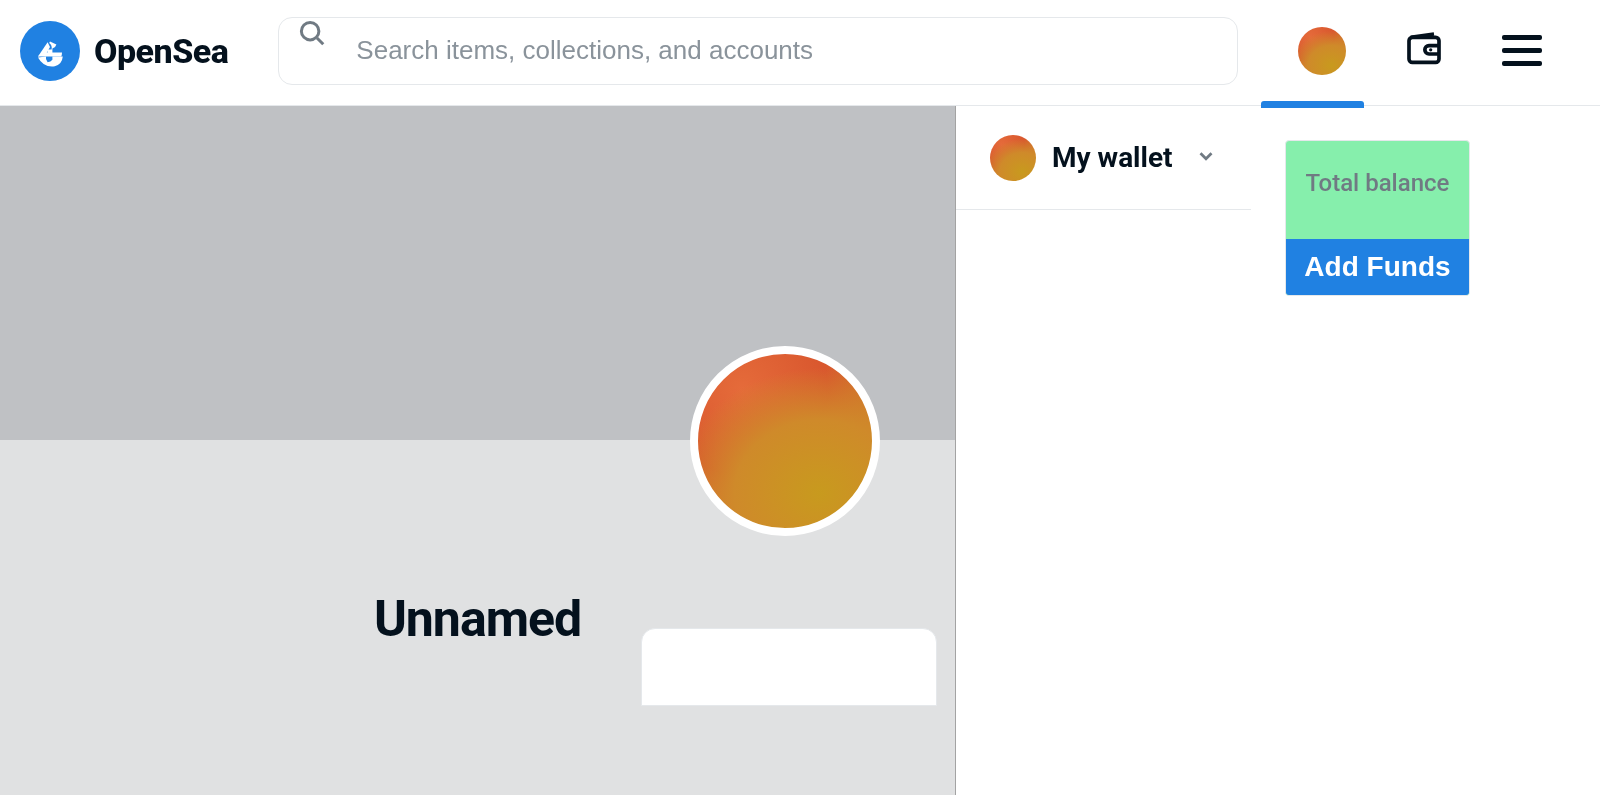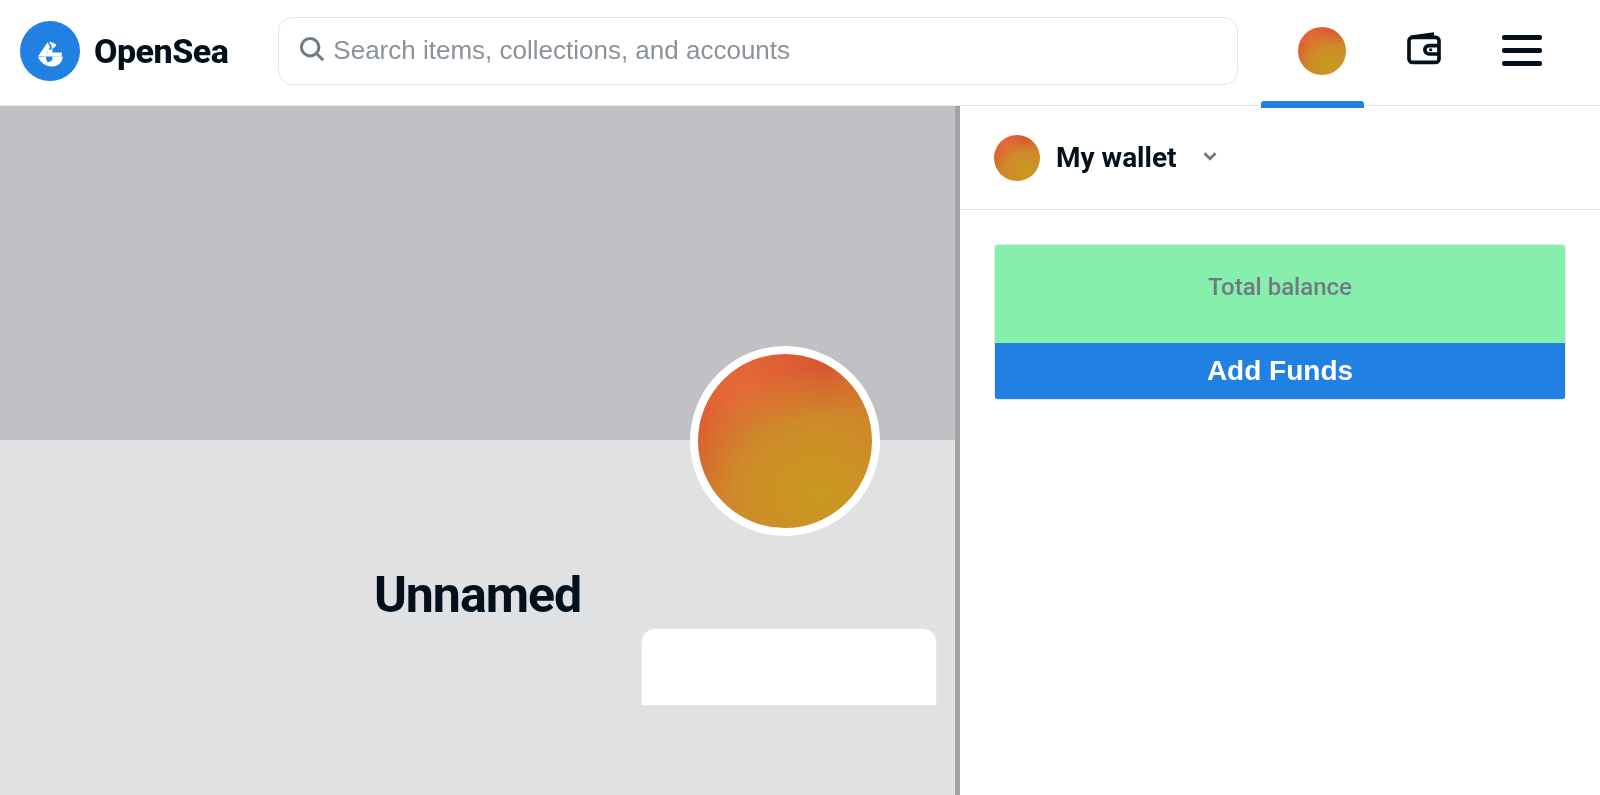--- a/index.html
+++ b/index.html
@@ -25,23 +25,22 @@
   .logo-circle svg { width: 40px; height: 40px; }
   .brand-text { font-size: 34px; font-weight: 800; color: #04111d; letter-spacing: -0.5px; }
 
   .search-wrap {
     flex: 1;
     max-width: 960px;
     height: 68px;
     border: 1px solid #e5e8eb;
     border-radius: 14px;
     display: flex;
-    align-items: center;
     padding: 0 18px;
-    gap: 6px;
+    gap: 29px;
     background: #fff;
   }
   .search-wrap svg { width: 30px; height: 30px; flex: 0 0 auto; }
   .search-input {
     flex: 1; border: none; outline: none;
     font-size: 26px; color: #04111d; background: transparent;
   }
   .search-input::placeholder { color: #8a939b; }
 
   .header-right { display: flex; align-items: center; gap: 56px; margin-left: 60px; position: relative; }
@@ -72,21 +71,21 @@
   .avatar-lg {
     position: absolute;
     width: 190px; height: 190px; border-radius: 50%;
     left: 690px;
     top: 240px;
     border: 8px solid #fff;
     background: radial-gradient(circle at 30% 25%, #e56b3a 0%, #d9572e 35%, #cf8a2a 60%, #c99a1e 100%);
   }
   .profile-name {
     position: absolute;
-    top: 460px;
+    top: 484px;
     left: 50%;
     transform: translateX(-50%);
     width: 560px;
     text-align: center;
     font-size: 50px;
     font-weight: 700;
     color: #04111d;
     letter-spacing: -1px;
   }
   .address-chip {
@@ -94,21 +93,21 @@
     top: 522px;
     left: 641px;
     width: 296px;
     height: 78px;
     background: #fff;
     border: 1px solid #e5e8eb;
     border-radius: 14px 14px 0 0;
   }
 
   
-  .wallet-panel { flex: 1; background: #fff; border-left: 5px solid #a3a3a3; display:flex; flex-direction:column; }
+  .wallet-panel { flex: 1; background: #fff; border-left: 1px solid #a3a3a3; display:flex; flex-direction:row; }
   .wallet-head {
     height: 104px;
     display: flex; align-items: center; gap: 16px;
     padding: 0 34px;
     border-bottom: 1px solid #e5e8eb;
   }
   .wallet-head .avatar-sm { width: 46px; height:46px; }
   .wallet-title { font-size: 28px; font-weight: 700; color: #04111d; }
   .chevron { margin-left: 6px; }
   .chevron svg { width: 22px; height: 22px; }

